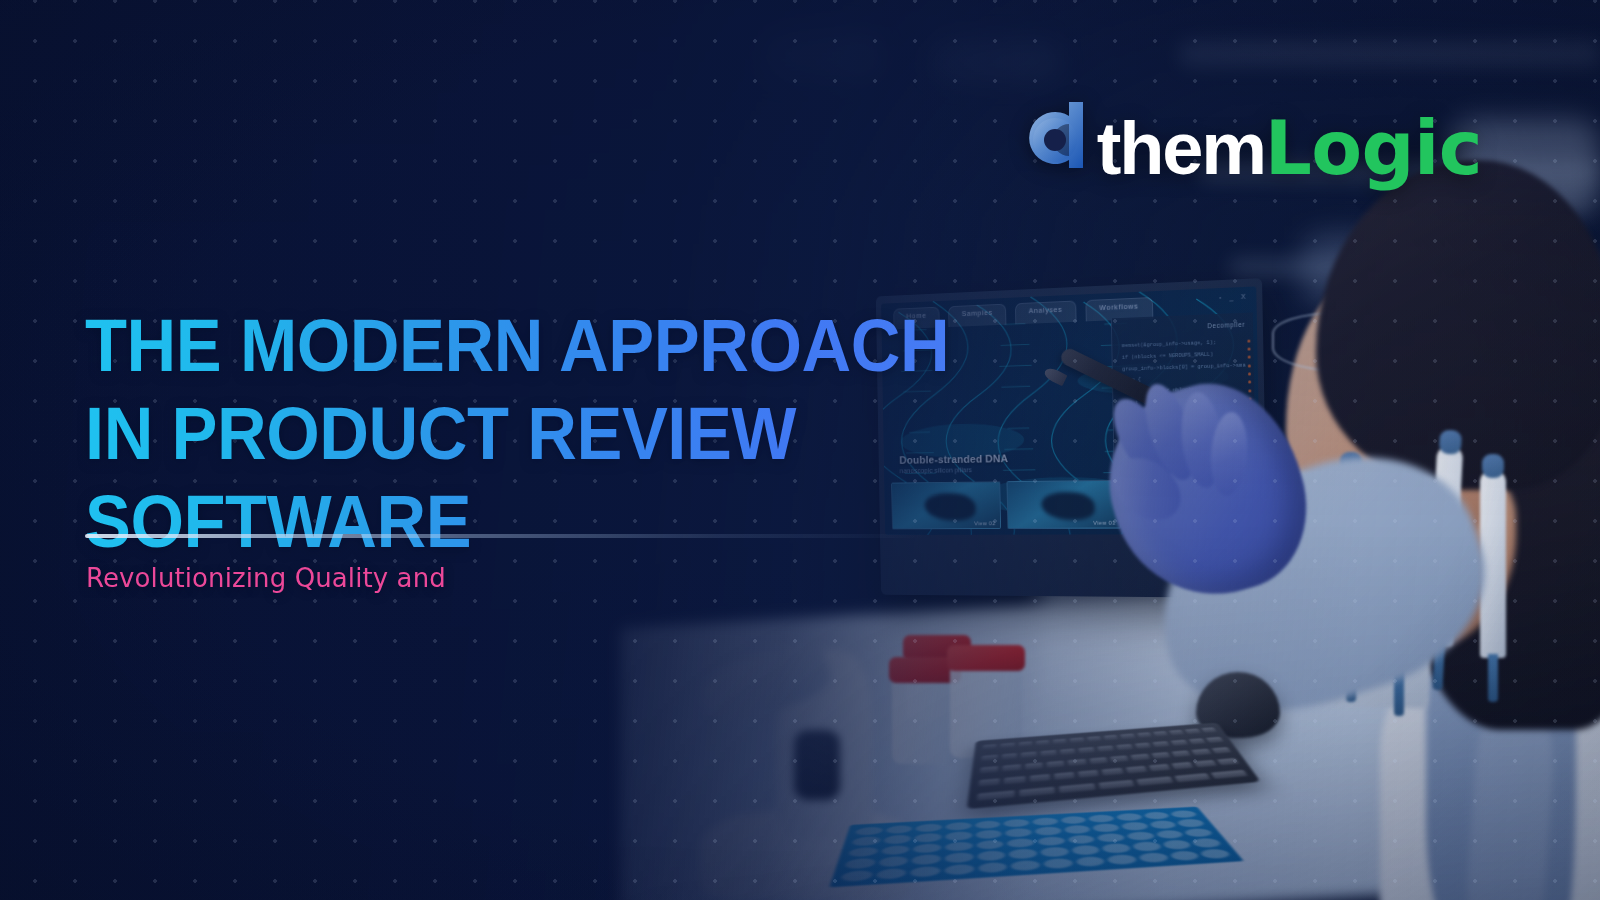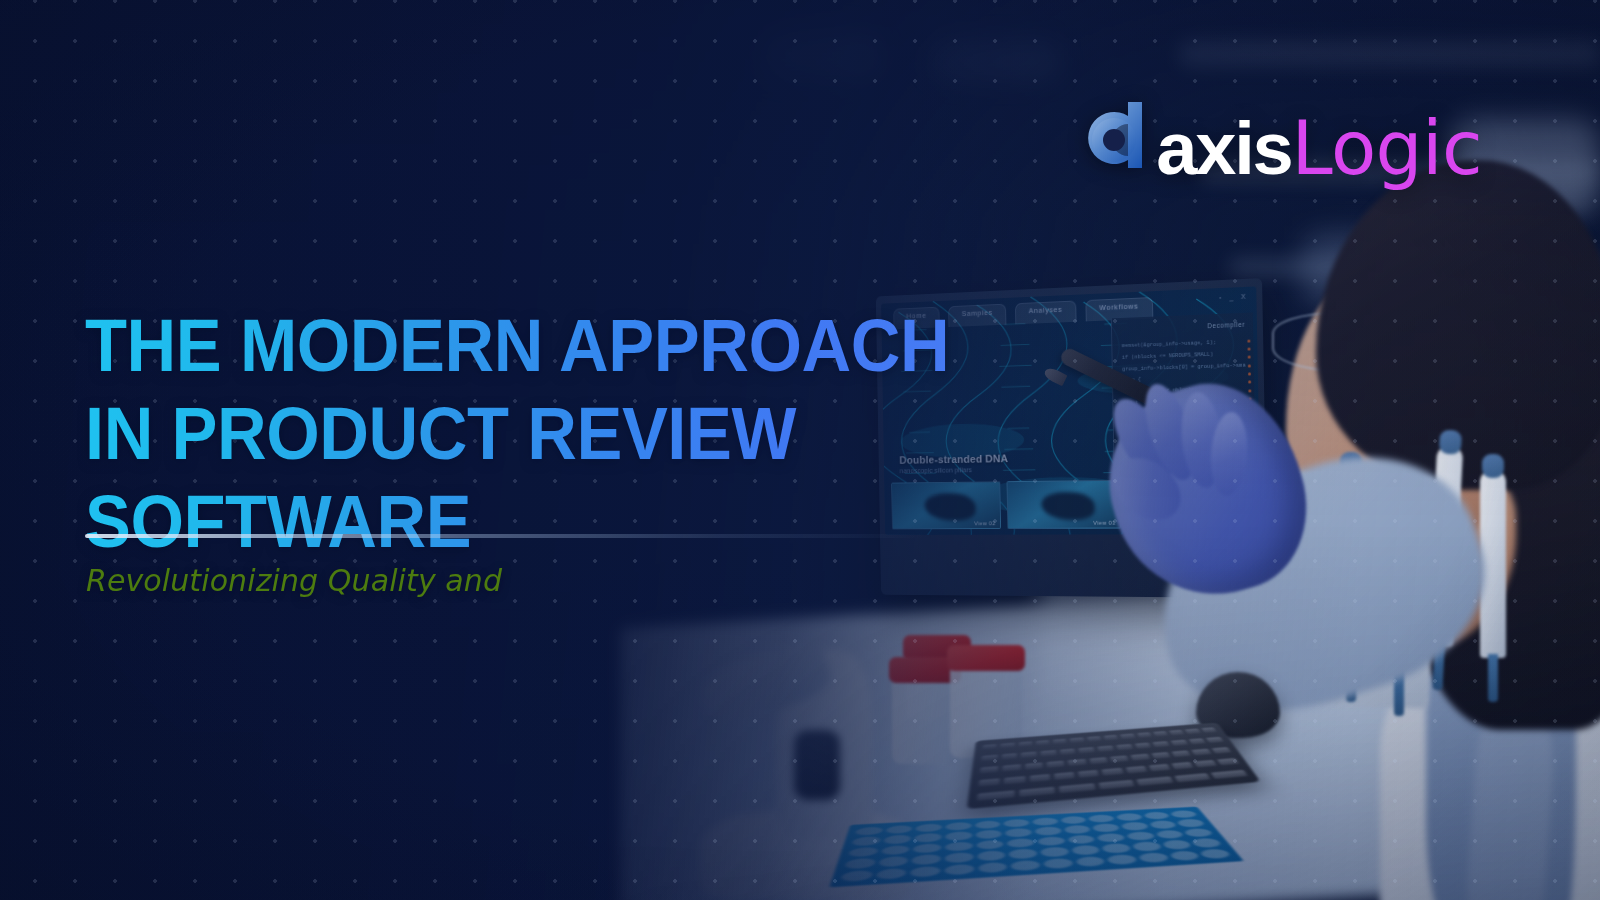--- a/index.html
+++ b/index.html
@@ -307,21 +307,21 @@
     display:flex;align-items:baseline;
     filter:drop-shadow(0 3px 10px rgba(0,0,0,.45));
   }
   .logo-mark{position:relative;width:82px;height:78px;margin-right:2px;}
   .logo-mark svg{position:absolute;left:0;top:0;width:82px;height:78px;}
   .logo-ample{
     font-size:74px;font-weight:bold;color:#ffffff;letter-spacing:-2.2px;
     line-height:.9;margin-left:-12px;
   }
   .logo-logic{
-    font-size:74px;font-weight:400;color:#d946ef;letter-spacing:-.6px;line-height:.9;
+    font-size:74px;font-weight:700;color:#22c55e;letter-spacing:-.6px;line-height:.9;
     font-family:"DejaVu Sans","Liberation Sans",sans-serif;
   }
 
   .headline{
     position:absolute;left:85px;top:252px;width:1010px;
     font-size:74px;line-height:1.19;font-weight:bold;letter-spacing:-.5px;
     text-transform:uppercase;
     font-family:"Liberation Sans Narrow","Liberation Sans",sans-serif;
     transform:scaleX(.93);transform-origin:left center;
     background:linear-gradient(93deg,#1fc2f0 0%,#20b8ec 14%,#2a9ce9 34%,#3586ef 56%,#4079f3 74%,#4a7cf5 100%);
@@ -330,24 +330,23 @@
     filter:drop-shadow(0 2px 6px rgba(0,10,40,.5));
   }
 
   .rule{
     position:absolute;left:85px;top:534px;width:840px;height:4px;border-radius:3px;
     background:linear-gradient(90deg, rgba(225,236,250,.92) 0%, rgba(205,222,245,.72) 18%, rgba(180,205,238,.40) 45%, rgba(160,190,230,.14) 75%, rgba(150,180,225,0) 100%);
   }
 
   .subtitle{
     position:absolute;left:86px;top:560px;width:620px;
-    font-size:30px;line-height:1.42;color:#4d7c0f;font-weight:400;letter-spacing:.1px;
+    font-size:26px;line-height:1.42;color:#ec4899;font-weight:400;letter-spacing:.1px;
     font-family:"DejaVu Sans","Liberation Sans",sans-serif;
     text-shadow:0 2px 8px rgba(0,8,34,.55);
-    font-style:italic;
   }
 </style>
 </head>
 <body>
 
 <div class="stage">
 
   <div class="scene">
     <div class="bg-room"></div>
 
@@ -680,21 +679,21 @@
               <stop offset="0%" stop-color="#9DBCE4"></stop>
               <stop offset="42%" stop-color="#5B8CCF"></stop>
               <stop offset="100%" stop-color="#1B56B4"></stop>
             </linearGradient>
           </defs>
           <path fill="url(#markG)" d="M44 6 h14 v66 h-14 v-8 a26 26 0 1 1 0 -44 z M44 28 a16 16 0 1 0 0 32 z"></path>
           <circle cx="30" cy="44" r="22" fill="url(#markG)" opacity=".55"></circle>
           <circle cx="30" cy="44" r="11" fill="#15204a"></circle>
         </svg>
       </div>
-      <span class="logo-ample">axis</span>
+      <span class="logo-ample">them</span>
       <span class="logo-logic">Logic</span>
     </div>
 
     <h1 class="headline">The Modern Approach in Product Review Software</h1>
 
     <div class="rule"></div>
 
     <div class="subtitle">
       <div>Revolutionizing Quality and</div>
     </div>

